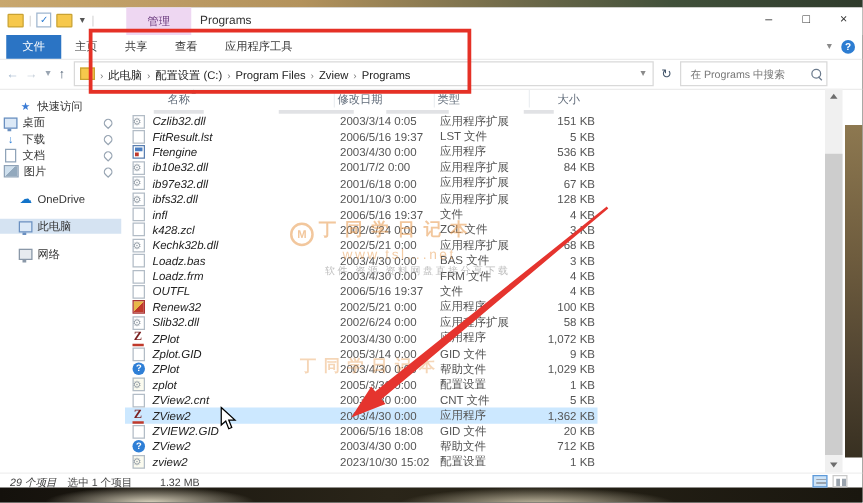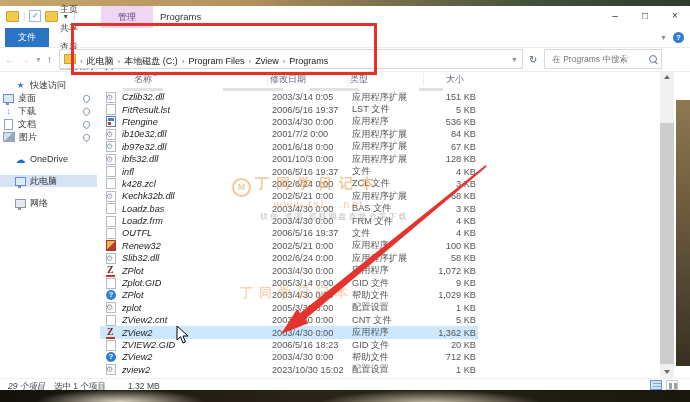--- a/index.html
+++ b/index.html
@@ -30,21 +30,21 @@
   #mantab{position:absolute;left:101px;top:0;width:52px;height:22px;background:#eed7f2;color:#6a3a7d;
     font-size:9px;line-height:22px;text-align:center;}
   #wtitle{position:absolute;left:160px;top:0;height:22px;line-height:22px;font-size:9.5px;color:#333;}
   #wcontrols{position:absolute;right:0;top:0;height:22px;display:flex;}
   #wcontrols span{width:30px;height:22px;line-height:20px;text-align:center;font-size:10px;color:#333;}
 
   
   #menurow{position:absolute;left:0;top:22px;width:100%;height:19px;border-bottom:1px solid #ececec;display:flex;align-items:center;}
   #filetab{width:44px;height:19px;background:#2b74c4;color:#fff;font-size:9px;line-height:19px;text-align:center;margin-left:5px;}
   .rtab{font-size:9px;color:#3b3b3b;padding:0 11px;line-height:19px;}
-  #tabs{display:flex;flex-direction:column;}
+  #tabs{display:flex;}
   #ribbonright{position:absolute;right:6px;top:0;height:19px;display:flex;align-items:center;gap:6px;}
   #ribchev{color:#8a8a8a;font-size:7px;}
   #helpbtn{width:11px;height:11px;border-radius:50%;background:#2d7dd2;color:#fff;font-size:8px;line-height:11px;text-align:center;font-weight:bold;}
 
   
   #addrrow{position:absolute;left:0;top:41px;width:100%;height:24px;border-bottom:1px solid #ececec;display:flex;align-items:center;}
   .nav{font-size:10px;margin-left:5px;}
   #back{color:#9fb4cc;} #fwd{color:#c3cdd8;} #navchev{color:#9aa5b2;font-size:7px;} #up{color:#44566b;}
   #crumbbox{margin-left:7px;width:462px;height:18px;border:1px solid #d9d9d9;display:flex;align-items:center;position:relative;background:#fff;}
   #crumbfold{width:10px;height:8px;background:#f6c84c;border:1px solid #c9a232;margin-left:4px;}
@@ -185,21 +185,21 @@
       </div>
     </div>
 
     <div id="addrrow">
       <span class="nav" id="back">←</span>
       <span class="nav" id="fwd">→</span>
       <span class="nav" id="navchev">▼</span>
       <span class="nav" id="up">↑</span>
       <div id="crumbbox">
         <span id="crumbfold"></span>
-        <span id="crumbs"><span class="csep">›</span><span class="cseg">此电脑</span><span class="csep">›</span><span class="cseg">本地磁盘 (C:)</span><span class="csep">›</span><span class="cseg">Program Files</span><span class="csep">›</span><span class="cseg">Zview</span><span class="csep">›</span><span class="cseg">Programs</span></span>
+        <span id="crumbs"><span class="csep">›</span><span class="cseg">此电脑</span><span class="csep">›</span><span class="cseg">配置设置 (C:)</span><span class="csep">›</span><span class="cseg">Program Files</span><span class="csep">›</span><span class="cseg">Zview</span><span class="csep">›</span><span class="cseg">Programs</span></span>
         <span id="histchev">▼</span>
       </div>
       <span id="refresh">↻</span>
       <div id="searchbox">
         <input placeholder="在 Programs 中搜索" style="">
         <span id="mag"></span>
       </div>
     </div>
 
     <div id="main">
@@ -390,21 +390,21 @@
           <div class="frow sel">
             <span class="ico zapp"></span>
             <span class="c-name">ZView2</span>
             <span class="c-date">2003/4/30 0:00</span>
             <span class="c-type">应用程序</span>
             <span class="c-size">1,362 KB</span>
           </div>
           <div class="frow">
             <span class="ico file"></span>
             <span class="c-name">ZVIEW2.GID</span>
-            <span class="c-date">2006/5/16 18:23</span>
+            <span class="c-date">2006/5/16 18:08</span>
             <span class="c-type">GID 文件</span>
             <span class="c-size">20 KB</span>
           </div>
           <div class="frow">
             <span class="ico help"></span>
             <span class="c-name">ZView2</span>
             <span class="c-date">2003/4/30 0:00</span>
             <span class="c-type">帮助文件</span>
             <span class="c-size">712 KB</span>
           </div>

